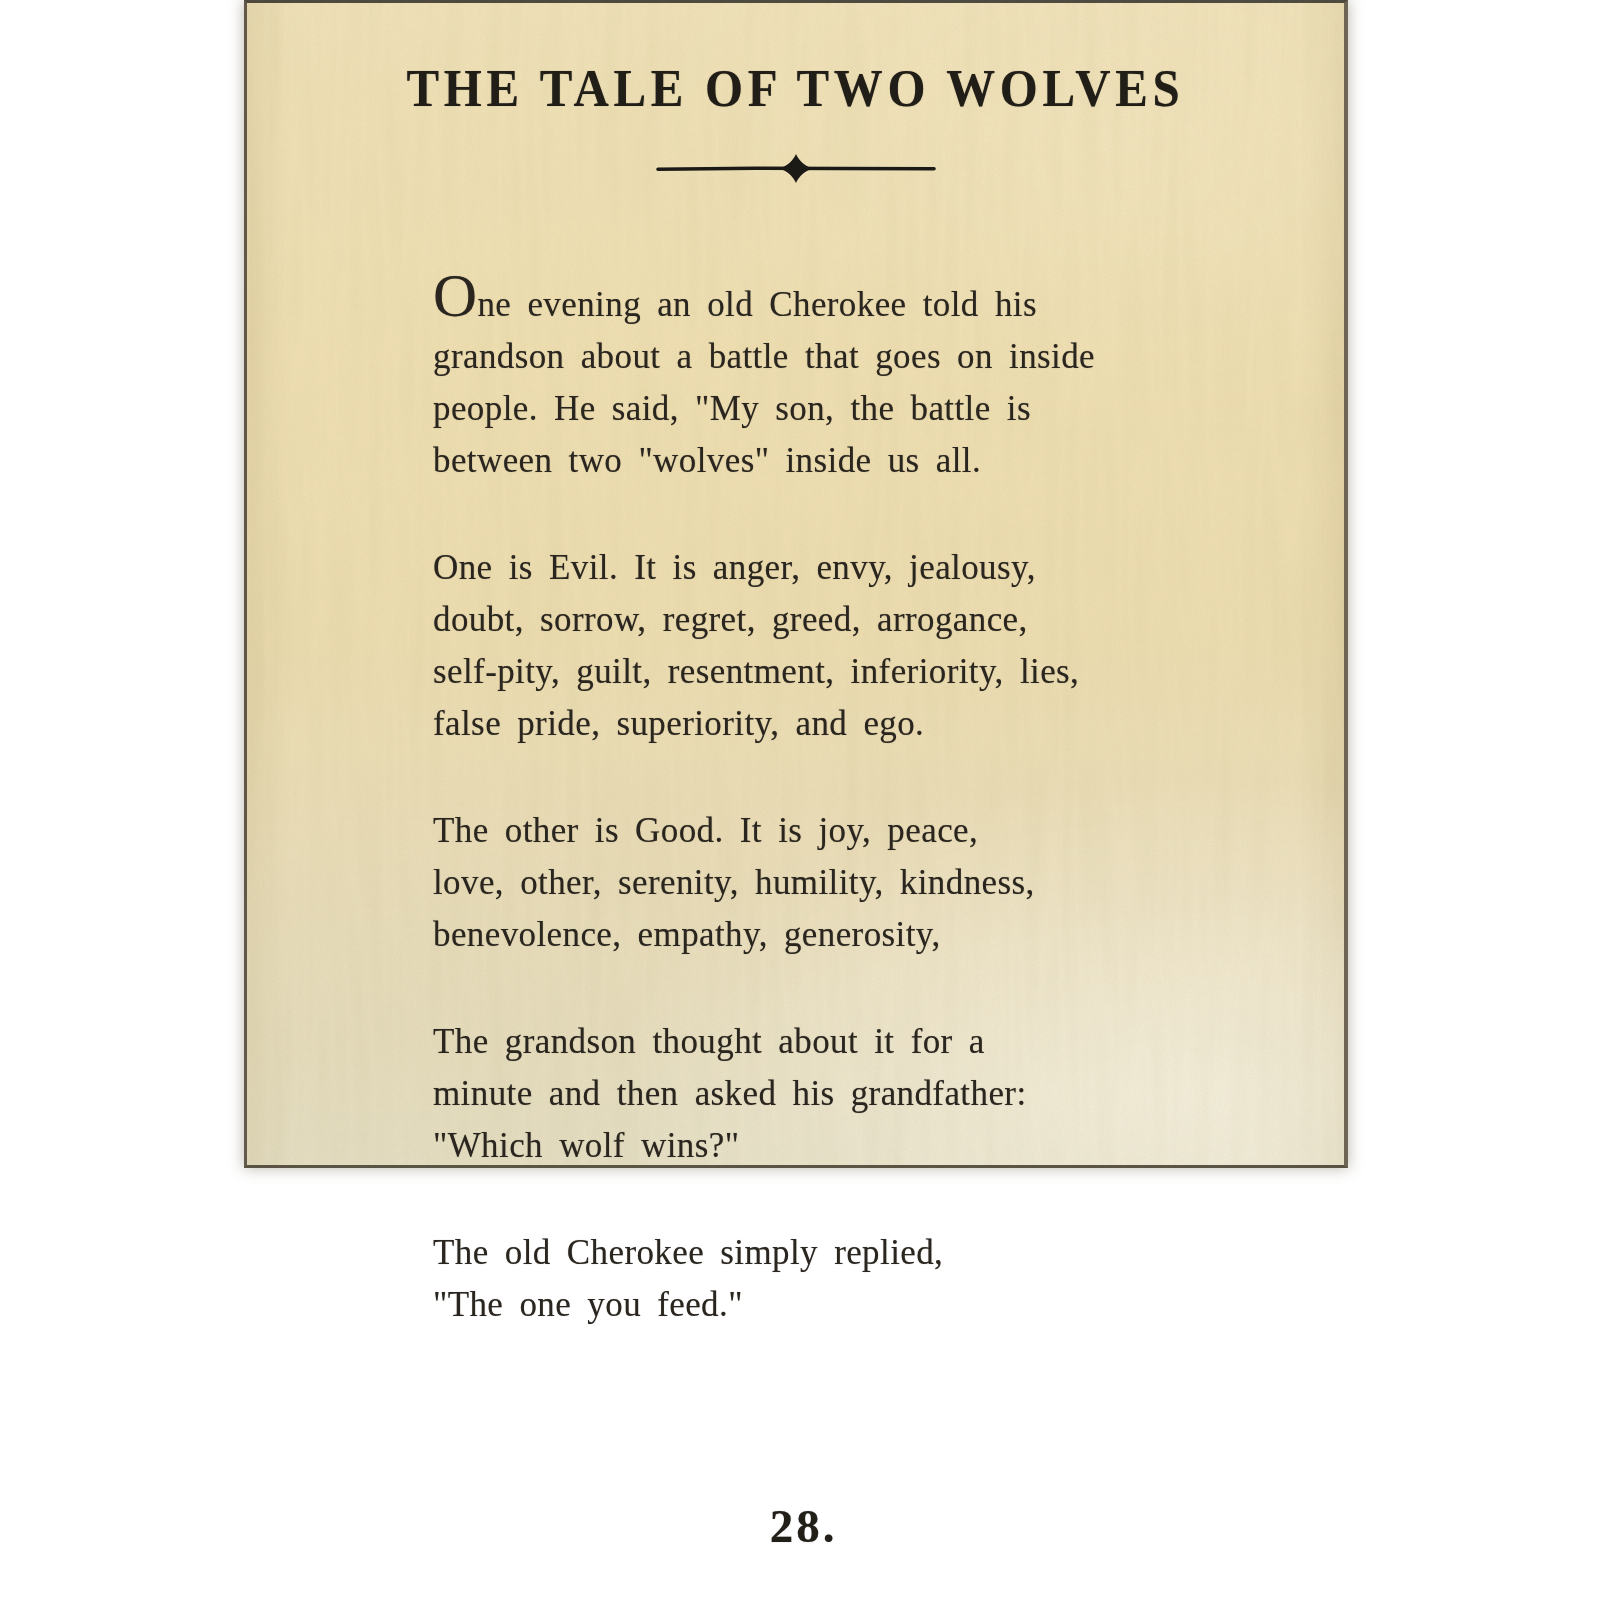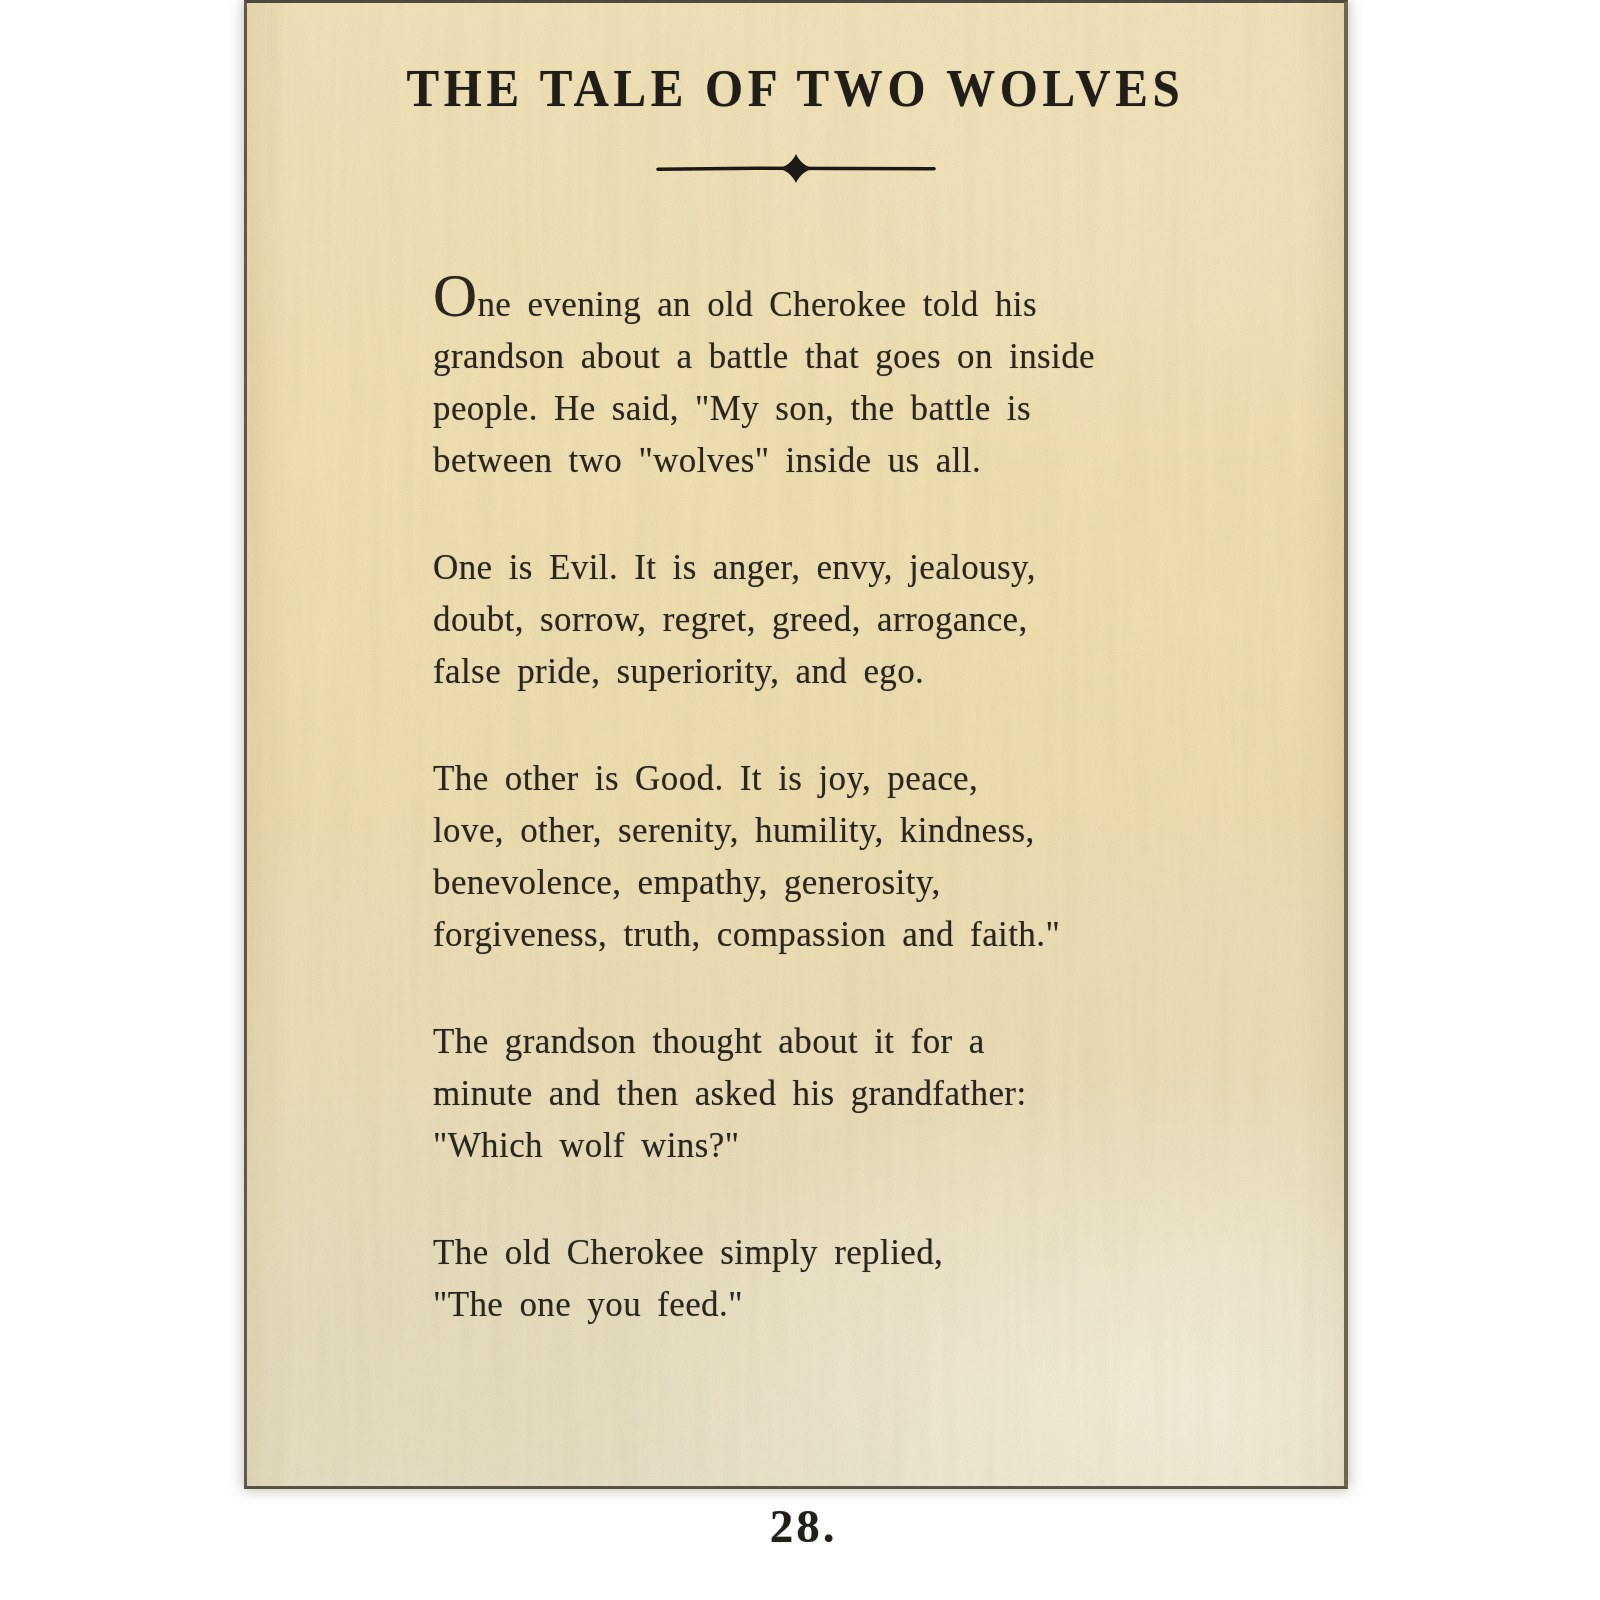--- a/index.html
+++ b/index.html
@@ -15,21 +15,21 @@
     position: relative;
     width: 1600px;
     height: 1600px;
     background: var(--margin, #ffffff);
   }
   .paper {
     position: absolute;
     left: 244px;
     top: 0;
     width: 1104px;
-    height: 1489px;
+    height: 1168px;
     box-sizing: border-box;
     background:
       radial-gradient(950px 520px at 86% 94%, rgba(255,252,240,0.55), rgba(255,252,240,0) 62%),
       radial-gradient(700px 420px at 12% 88%, rgba(229,220,186,0.45), rgba(229,220,186,0) 60%),
       radial-gradient(800px 500px at 80% 12%, rgba(246,234,198,0.40), rgba(246,234,198,0) 60%),
       linear-gradient(90deg, rgba(190,172,128,0.20) 0%, rgba(190,172,128,0) 4%, rgba(190,172,128,0) 96%, rgba(190,172,128,0.22) 100%),
       linear-gradient(180deg, #f2e4bb 0%, #f1e2b5 30%, #efe0b4 55%, #ece0bd 78%, #e8e2c8 100%);
     border-top: 3px solid rgba(58,53,44,0.88);
     border-bottom: 3px solid rgba(58,53,44,0.82);
     border-left: 3px solid rgba(74,66,54,0.85);
@@ -129,27 +129,27 @@
     <div class="story">
         <div class="para">
           <div class="line"><span class="initial">O</span>ne evening an old Cherokee told his</div>
           <div class="line">grandson about a battle that goes on inside</div>
           <div class="line">people. He said, "My son, the battle is</div>
           <div class="line">between two "wolves" inside us all.</div>
         </div>
         <div class="para">
           <div class="line">One is Evil. It is anger, envy, jealousy,</div>
           <div class="line">doubt, sorrow, regret, greed, arrogance,</div>
+          <div class="line">self-pity, guilt, resentment, inferiority, lies,</div>
           <div class="line">false pride, superiority, and ego.</div>
         </div>
         <div class="para">
           <div class="line">The other is Good. It is joy, peace,</div>
           <div class="line">love, other, serenity, humility, kindness,</div>
           <div class="line">benevolence, empathy, generosity,</div>
-          <div class="line">forgiveness, truth, compassion and faith."</div>
         </div>
         <div class="para">
           <div class="line">The grandson thought about it for a</div>
           <div class="line">minute and then asked his grandfather:</div>
           <div class="line">"Which wolf wins?"</div>
         </div>
         <div class="para">
           <div class="line">The old Cherokee simply replied,</div>
           <div class="line">"The one you feed."</div>
         </div>

